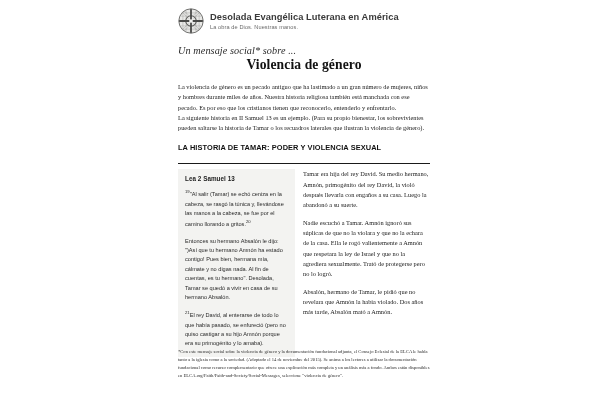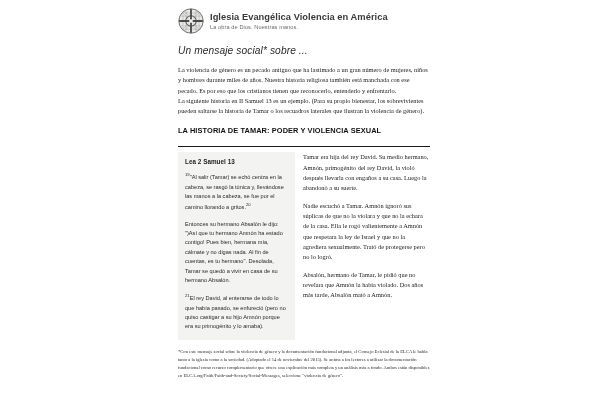--- a/index.html
+++ b/index.html
@@ -44,21 +44,21 @@
     font-family:"Liberation Sans", sans-serif;
     font-size:5.6px;
     color:#6a6a6a;
     letter-spacing:0.1px;
     margin-top:1.5px;
   }
 
   
   .titleblock { margin-top:11px; }
   .kicker {
-    font-family:Liberation Sans, sans-serif;
+    font-family:Liberation Serif, serif;
     font-style:italic;
     font-size:10.2px;
     color:#2b2b2b;
     letter-spacing:0.1px;
   }
   .maintitle {
     font-family:"Liberation Serif", serif;
     font-weight:bold;
     font-size:13.6px;
     color:#111;
@@ -162,27 +162,28 @@
             <path d="M8 8 L26 26 M38 38 L56 56 M56 8 L38 26 M26 38 L8 56"></path>
             <path d="M14 6 L26 18 M50 6 L38 18 M14 58 L26 46 M50 58 L38 46"></path>
           </g>
           <circle cx="32" cy="32" r="13" fill="none" stroke="#5d5d5b" stroke-width="2.6"></circle>
           <path d="M32 2 V62 M2 32 H62" stroke="#4a4a48" stroke-width="4.4" fill="none"></path>
           <circle cx="32" cy="32" r="4.6" fill="#f2f2f0"></circle>
         </g>
         <circle cx="32" cy="32" r="30" fill="none" stroke="#6e6e6c" stroke-width="2.4"></circle>
       </svg>
       <div class="brand-text">
-        <div class="brand-name">Iglesia Evangélica Violencia en América</div>
+        <div class="brand-name">Desolada Evangélica Luterana en América</div>
         <div class="brand-tag">La obra de Dios. Nuestras manos.</div>
       </div>
     </div>
 
     <div class="titleblock">
       <div class="kicker">Un mensaje social* sobre ...</div>
+      <div class="maintitle">Violencia de género</div>
     </div>
 
     <div class="intro">
       <p>La violencia de género es un pecado antiguo que ha lastimado a un gran número de mujeres, niños y hombres durante miles de años. Nuestra historia religiosa también está manchada con ese pecado. Es por eso que los cristianos tienen que reconocerlo, entenderlo y enfrentarlo.</p>
       <p>La siguiente historia en II Samuel 13 es un ejemplo. (Para su propio bienestar, los sobrevivientes pueden saltarse la historia de Tamar o los recuadros laterales que ilustran la violencia de género).</p>
     </div>
 
     <div class="sectionhead">LA HISTORIA DE TAMAR: PODER Y VIOLENCIA SEXUAL</div>
 
     <div class="columns">

